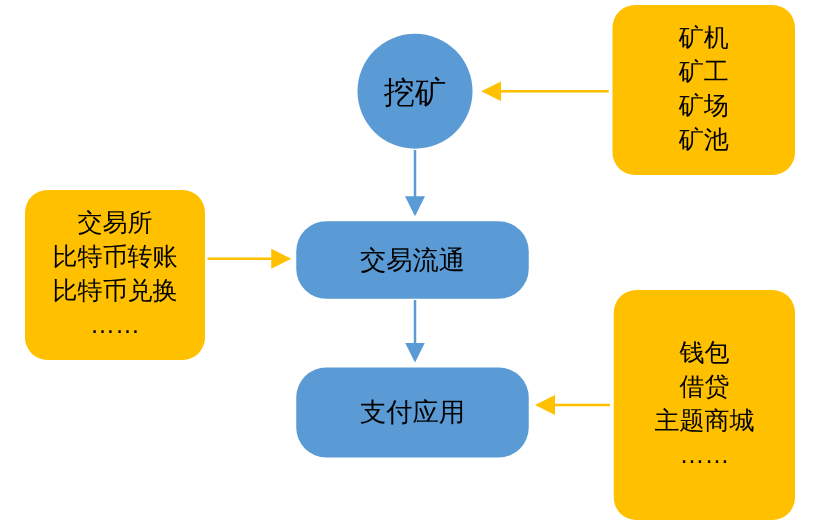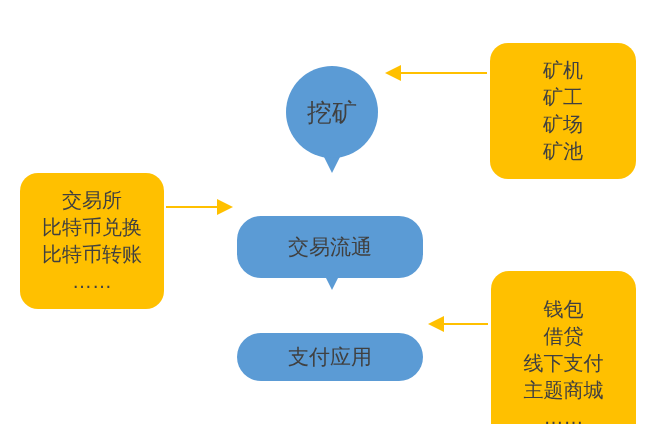--- a/index.html
+++ b/index.html
@@ -20,24 +20,23 @@
     left: 0;
     top: 0;
     pointer-events: none;
   }
   .node {
     position: absolute;
     display: flex;
     flex-direction: column;
     align-items: center;
     justify-content: center;
-    color: #404040;
+    color: #000000;
     text-align: center;
     box-sizing: border-box;
-    margin-top: 39px;
   }
   .circle {
     background: #5B9BD5;
     border-radius: 50%;
     font-size: 25px;
   }
   .bluebox {
     background: #5B9BD5;
     border-radius: 24px;
     font-size: 21px;
@@ -47,23 +46,23 @@
     border-radius: 18px;
     font-size: 20px;
     line-height: 27px;
   }
   .ybox .li {
     white-space: nowrap;
   }
   
   #node-mining           { left: 286px; top: 27px;  width: 92px;  height: 92px; }
   #node-mining-suppliers { left: 490px; top: 4px;   width: 146px; height: 136px; }
-  #node-trading-services { left: 20px;  top: 134px; width: 144px; height: 136px; }
+  #node-trading-services { left: 20px;  top: 152px; width: 144px; height: 136px; }
   #node-trading          { left: 237px; top: 177px; width: 186px; height: 62px; }
-  #node-payment          { left: 237px; top: 294px; width: 186px; height: 48px; }
+  #node-payment          { left: 237px; top: 294px; width: 186px; height: 72px; }
   #node-payment-services { left: 491px; top: 232px; width: 145px; height: 184px; }
 </style>
 </head>
 <body>
 
 <div class="canvas">
 
   <svg class="arrows" width="651" height="424" viewBox="0 0 651 424">
     <defs>
       <marker id="ah-yellow" markerWidth="10" markerHeight="9" refX="7" refY="4" orient="auto">
@@ -86,34 +85,33 @@
 
   <div id="node-mining-suppliers" class="node ybox">
     <div class="li">矿机</div>
     <div class="li">矿工</div>
     <div class="li">矿场</div>
     <div class="li">矿池</div>
   </div>
 
   <div id="node-trading-services" class="node ybox">
     <div class="li">交易所</div>
+    <div class="li">比特币转账</div>
     <div class="li">比特币兑换</div>
-    <div class="li">比特币转账</div>
     <div class="li">……</div>
   </div>
 
   <div id="node-trading" class="node bluebox">
     <span>交易流通</span>
   </div>
 
   <div id="node-payment" class="node bluebox">
     <span>支付应用</span>
   </div>
 
   <div id="node-payment-services" class="node ybox">
     <div class="li">钱包</div>
     <div class="li">借贷</div>
-    <div class="li">线下支付</div>
     <div class="li">主题商城</div>
     <div class="li">……</div>
   </div>
 
 </div>
 
 </body></html>

